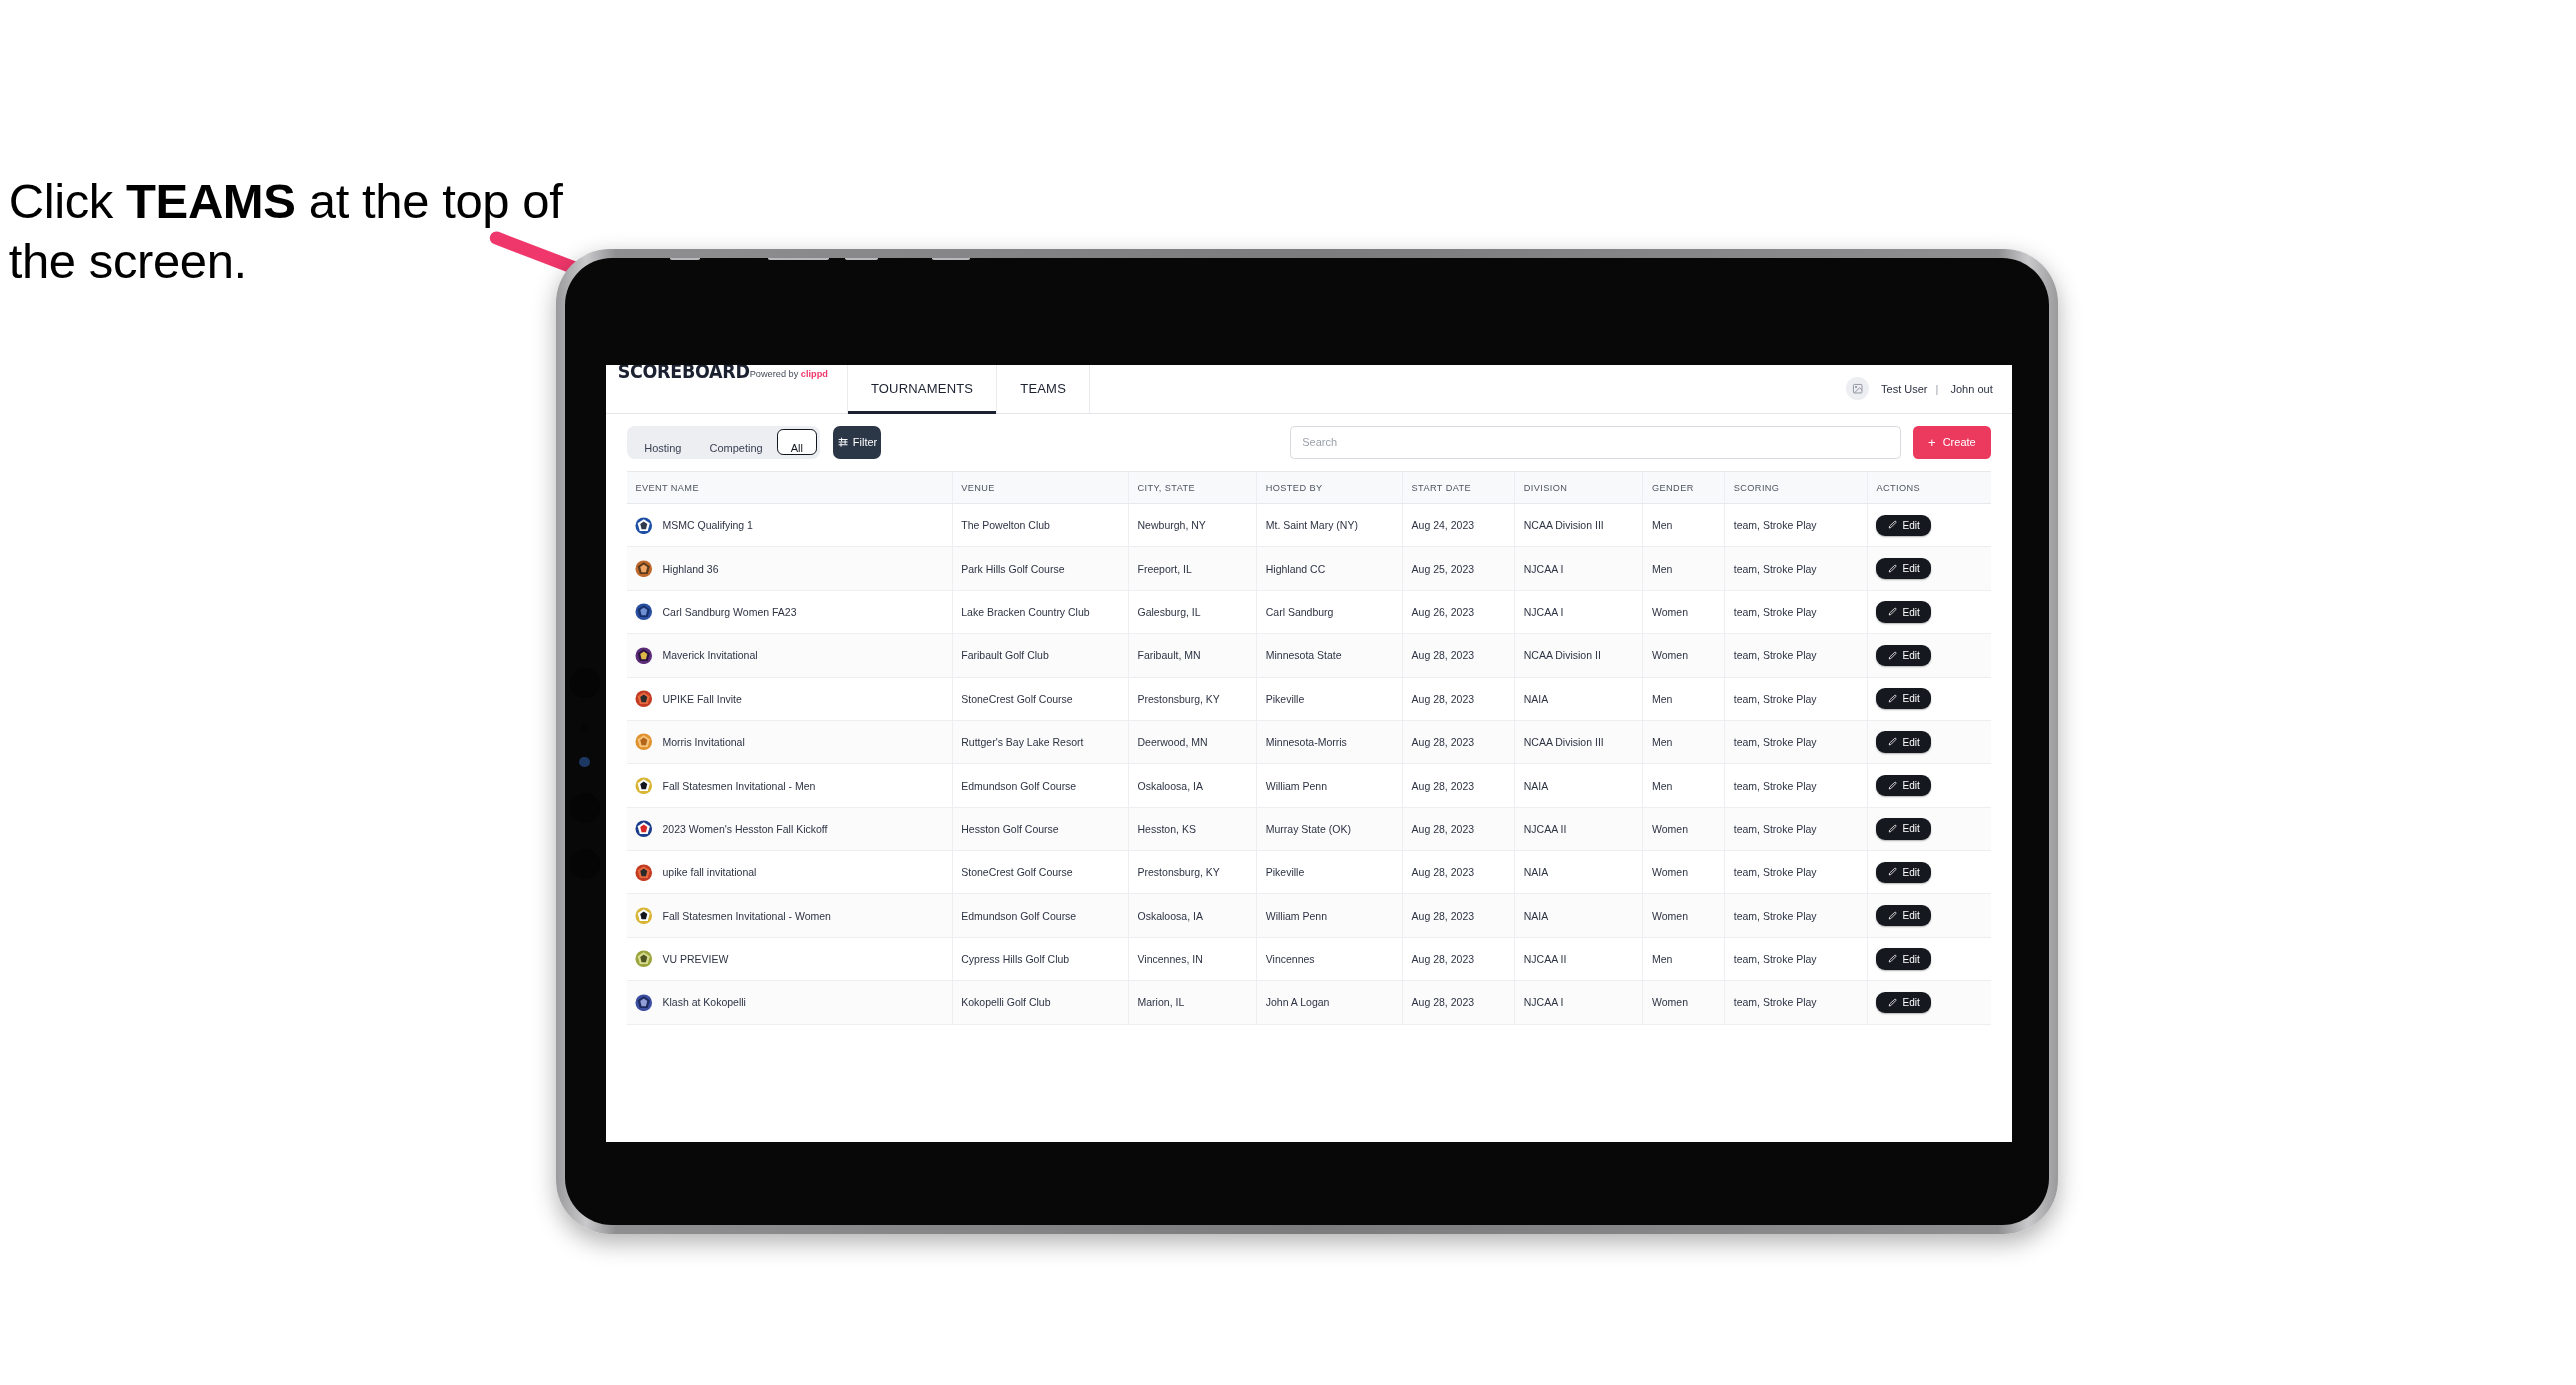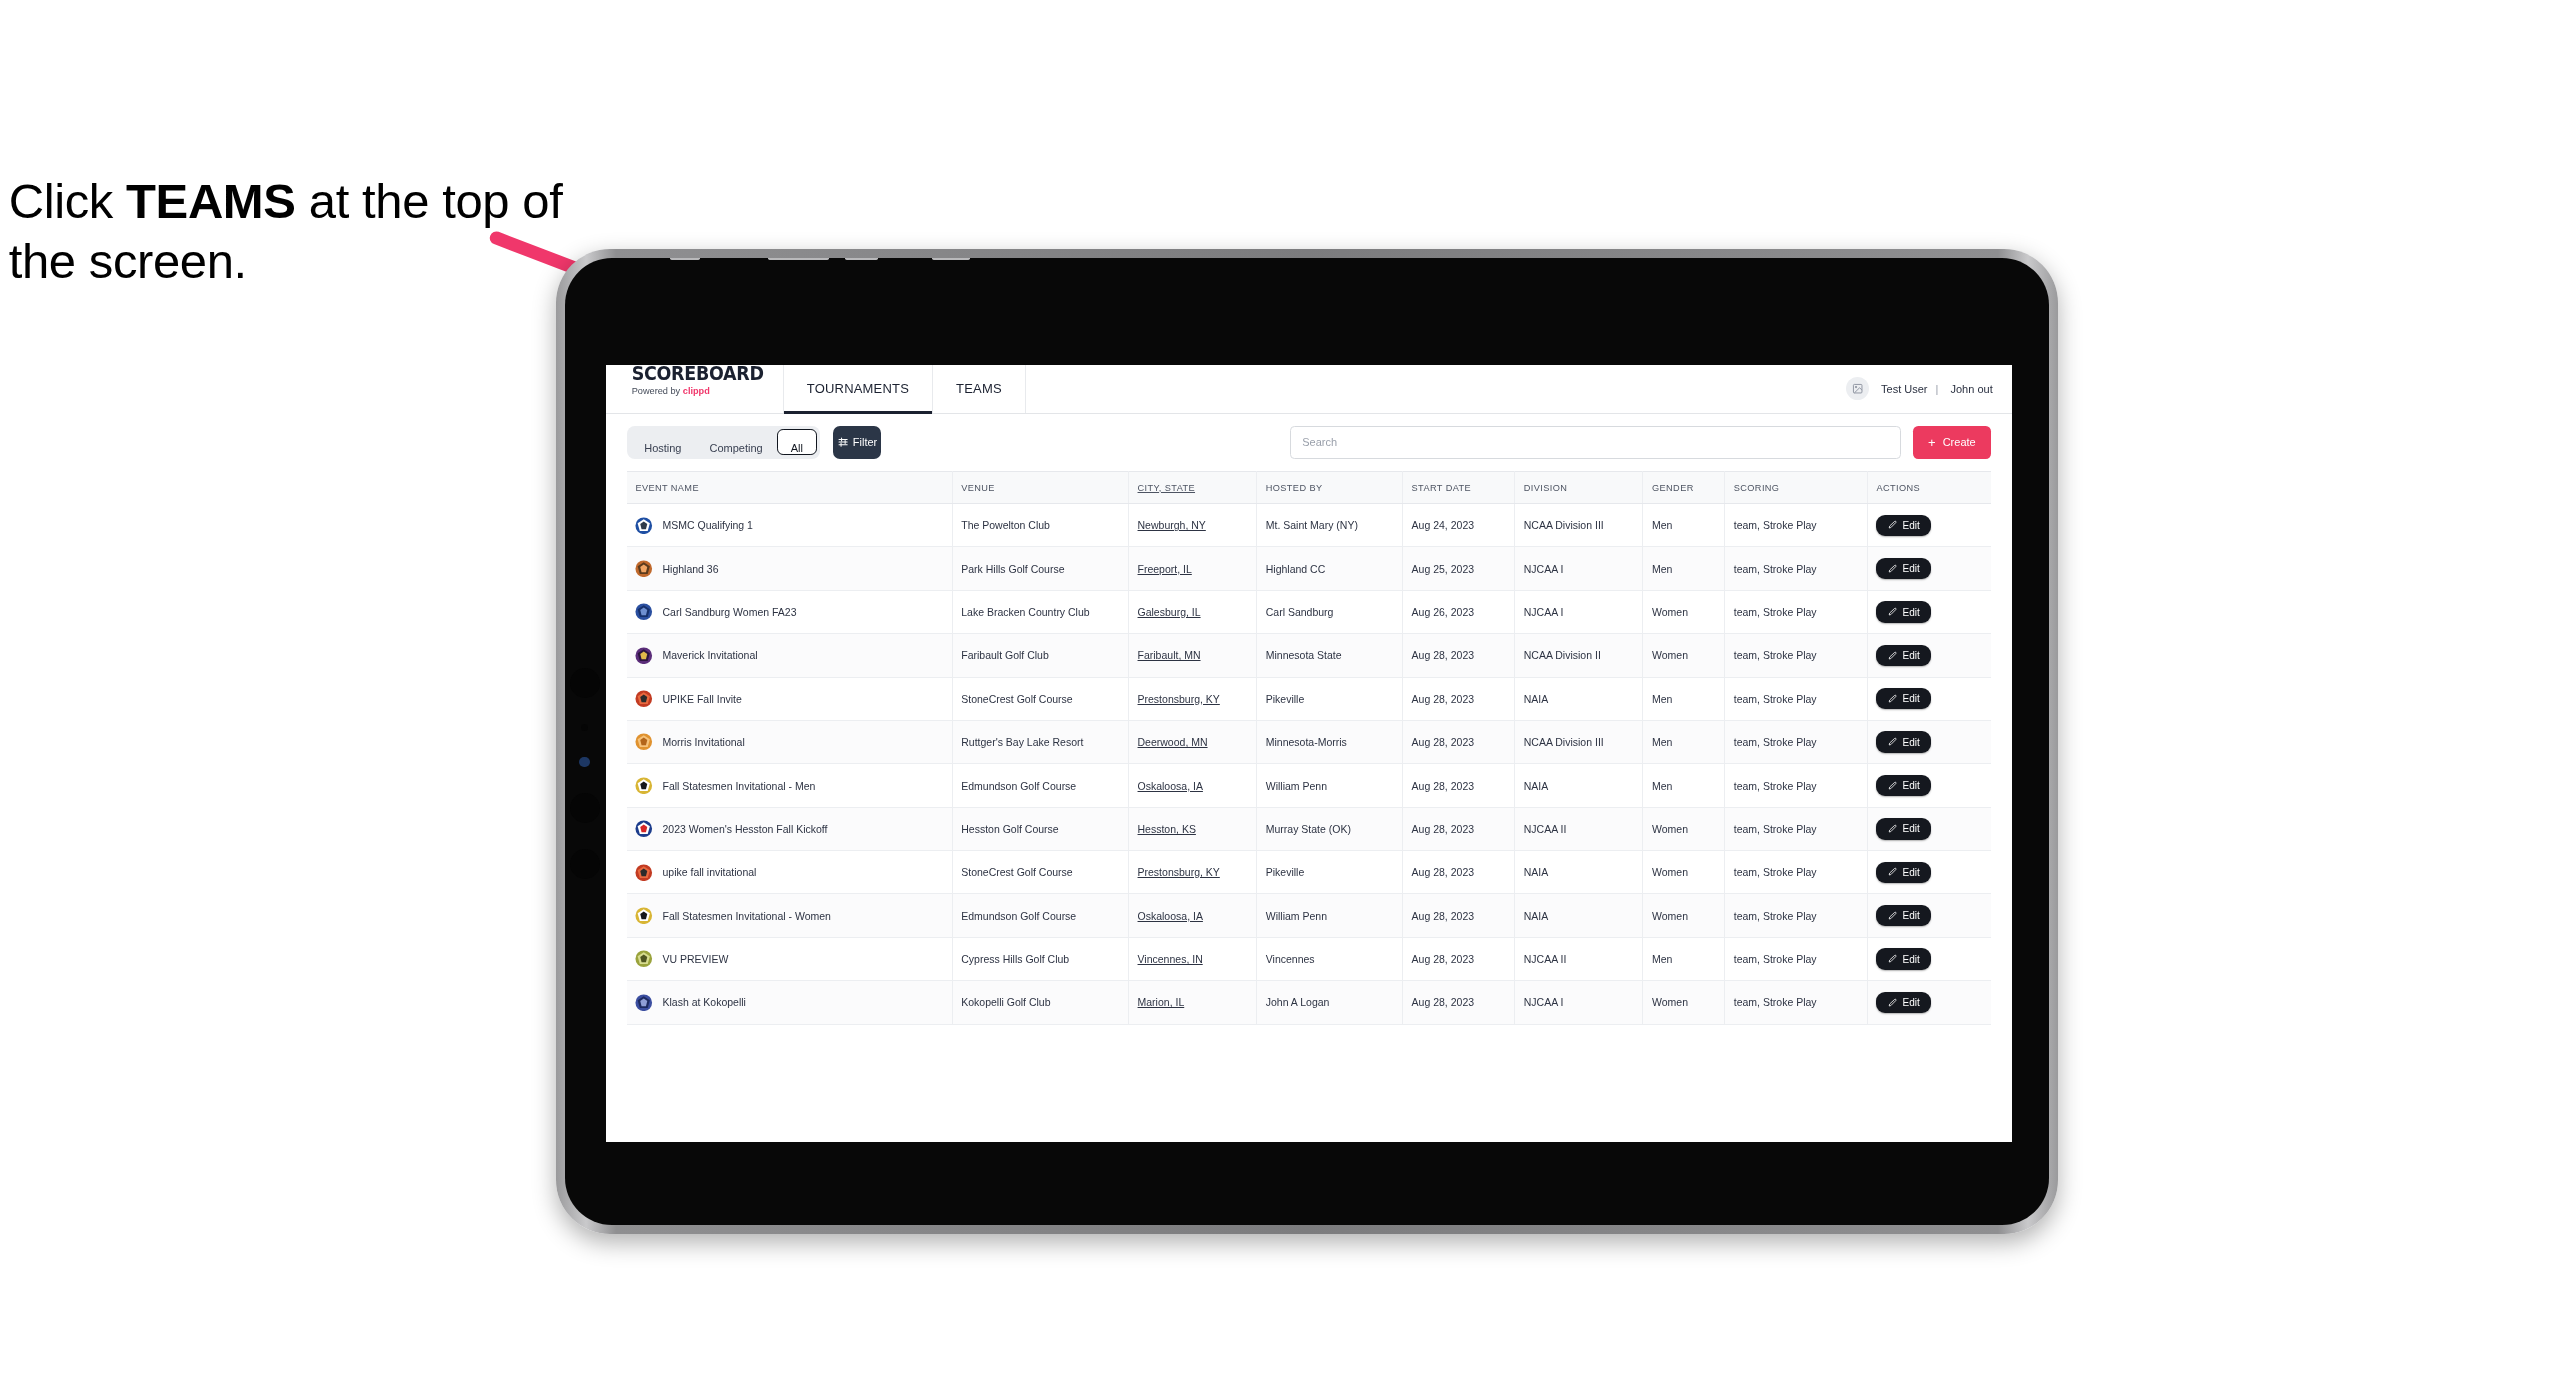--- a/index.html
+++ b/index.html
@@ -67,22 +67,22 @@
   
   .appbar {
     height: 49px;
     background: #fff;
     border-bottom: 0.9px solid #e3e5e8;
     display: flex;
     align-items: stretch;
     position: relative;
   }
   .brand {
-    display: flex; flex-direction: column; justify-content: flex-start;
-    padding: 0 19px 0 26px;
+    display: flex; flex-direction: row; justify-content: flex-start;
+    padding: 0 19px 0 12px;
   }
   .brand-main {
     font-size: 17.5px; font-weight: 700; letter-spacing: -0.3px;
     color: #1b2130; line-height: 1;
     font-family: "DejaVu Sans", sans-serif;
     transform: scaleY(1.12); transform-origin: left center;
   }
   .brand-sub {
     font-size: 9.2px; color: #434a58; margin-top: 5.2px; line-height: 1;
   }
@@ -176,21 +176,21 @@
     padding: 10.5px 8.7px;
     border-bottom: 0.9px solid #eceef1;
     border-right: 0.9px solid #eceef1;
     height: 29px;
     white-space: nowrap; overflow: hidden; text-overflow: ellipsis;
   }
   tbody td:last-child { border-right: none; }
   tbody tr:nth-child(even) { background: #fbfbfc; }
   .c-name   { width: 203px; }
   .c-venue  { width: 110px; }
-  .c-city   { width: 80px; text-decoration: underline; }
+  .c-city   { width: 80px; }
   .c-host   { width: 91px; }
   .c-date   { width: 70px; }
   .c-div    { width: 80px; }
   .c-gender { width: 51px; }
   .c-score  { width: 89px; }
   .c-act    { width: 77px; }
 
   .name-cell { display:flex; align-items:center; gap:9.6px; }
   .logo {
     width: 17.5px; height: 17.5px; flex: 0 0 17.5px;

